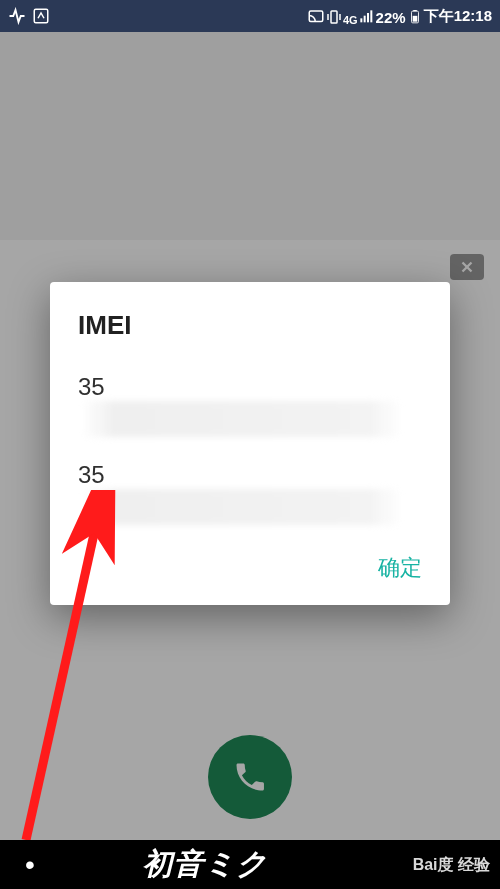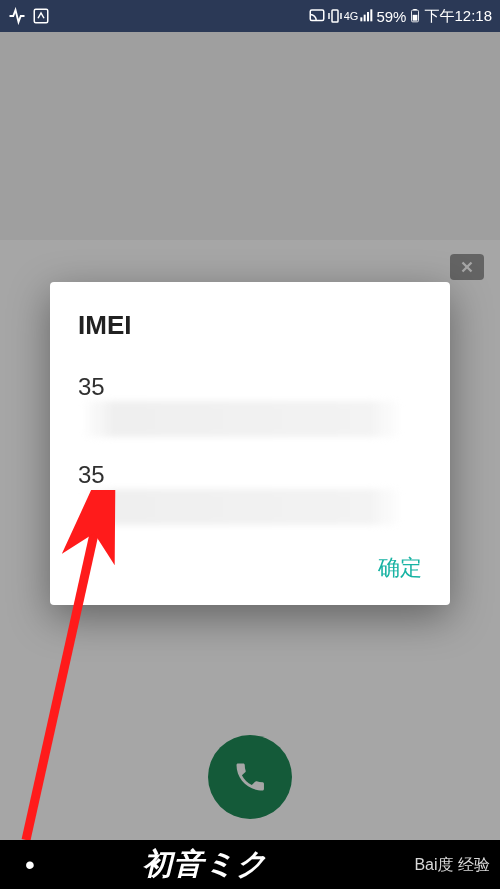--- a/index.html
+++ b/index.html
@@ -2,21 +2,21 @@
 <html><head>
 <meta charset="utf-8">
 <style>
   * { margin: 0; padding: 0; box-sizing: border-box; font-family: -apple-system, "Helvetica Neue", Arial, sans-serif; }
   html, body { width: 500px; height: 889px; overflow: hidden; }
   .screen { position: relative; width: 500px; height: 889px; background: #f4f4f4; }
 
   
   .status-bar { position: absolute; top: 0; left: 0; right: 0; height: 32px; background: #2b3956; color: #fff; display: flex; align-items: center; font-size: 15px; padding: 0 8px; }
   .status-left { display:flex; gap:6px; align-items:center; }
-  .status-right { margin-left:auto; display:flex; align-items:center; }
+  .status-right { margin-left:auto; display:flex; align-items:flex-end;font-weight:bold; }
   .sicon { width: 18px; height: 18px; display:inline-flex; align-items:center; justify-content:center; }
 
   
   .dim { position: absolute; top: 32px; left: 0; right: 0; bottom: 49px; background: rgba(0,0,0,.35); }
 
   
   .bg-upper { position:absolute; top:32px; left:0; right:0; height:208px; background:#f4f4f4; }
   .bg-lower { position:absolute; top:240px; left:0; right:0; bottom:49px; background:#ffffff; }
 
   .close-x { position:absolute; top:254px; right:16px; width:34px; height:26px; background:#9a9a9a; border-radius:4px; display:flex; align-items:center; justify-content:center; color:#fff; font-weight:700; font-size:18px; }
@@ -38,21 +38,21 @@
   .dialog-ok { text-align:right; color:#17b3a3; font-size:22px; margin-top:28px; cursor:pointer; }
 
   
   .arrow { position:absolute; left:6px; top:490px; width:130px; height:350px; pointer-events:none; }
 
   
   .navbar { position:absolute; left:0; right:0; bottom:0; height:49px; background:#000; display:flex; align-items:center; color:#fff; }
   .nav-dot { width:60px; text-align:center; font-size:28px; line-height:1; }
   .nav-center { flex:1; text-align:center; font-family:"Arial"; font-size:30px; font-weight:700; font-style:italic; letter-spacing:1px; }
   .nav-right { width:150px; text-align:right; padding-right:10px; font-size:11px; color:#d9d9d9; line-height:1.2; }
-  .nav-right .brand { font-size:16px; font-weight:400; }
+  .nav-right .brand { font-size:16px; font-weight:700; }
 </style>
 </head>
 <body>
 
 <div class="screen">
 
   <div class="status-bar">
     <div class="status-left">
       <span class="sicon">
         <svg viewBox="0 0 24 24" width="18" height="18" fill="none" stroke="#fff" stroke-width="2.5">
@@ -82,21 +82,21 @@
       </span>
       <span style="font-size:11px;line-height:1;">4G</span>
       <span class="sicon">
         <svg viewBox="0 0 24 24" width="16" height="16" fill="#fff">
             <rect x="2" y="14" width="3" height="6"></rect>
             <rect x="7" y="10" width="3" height="10"></rect>
             <rect x="12" y="6" width="3" height="14"></rect>
             <rect x="17" y="2" width="3" height="18"></rect>
           </svg>
       </span>
-      <span>59%</span>
+      <span>22%</span>
       <span class="sicon">
         <svg viewBox="0 0 24 24" width="14" height="18">
             <rect x="6" y="2" width="12" height="20" rx="2" fill="none" stroke="#fff" stroke-width="1.5"></rect>
             <rect x="8" y="10" width="8" height="10" fill="#fff"></rect>
             <rect x="9" y="0" width="6" height="2" fill="#fff"></rect>
           </svg>
       </span>
       <span>下午12:18</span>
     </div>
   </div>

